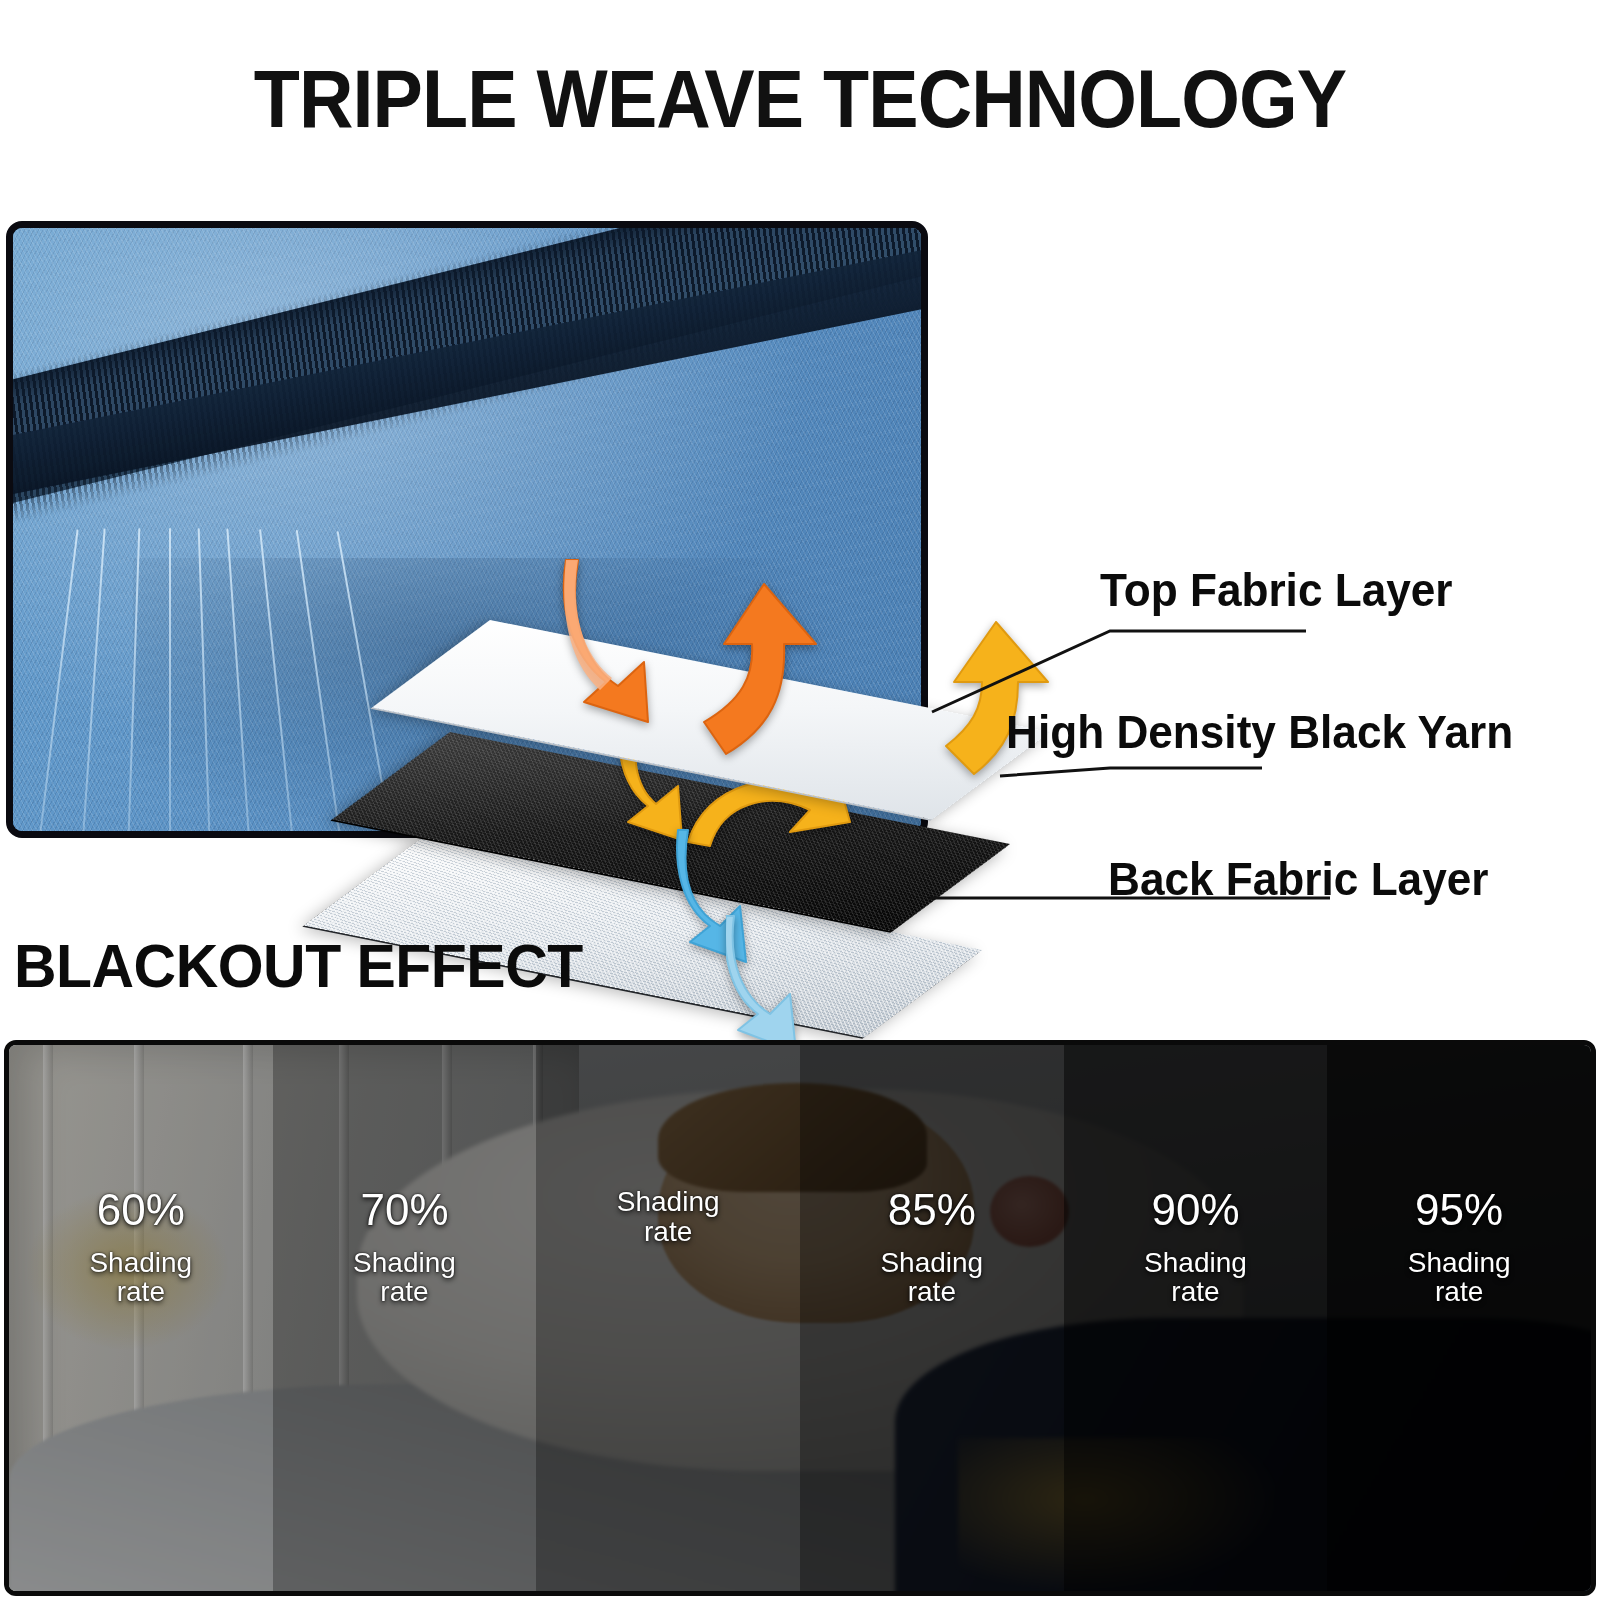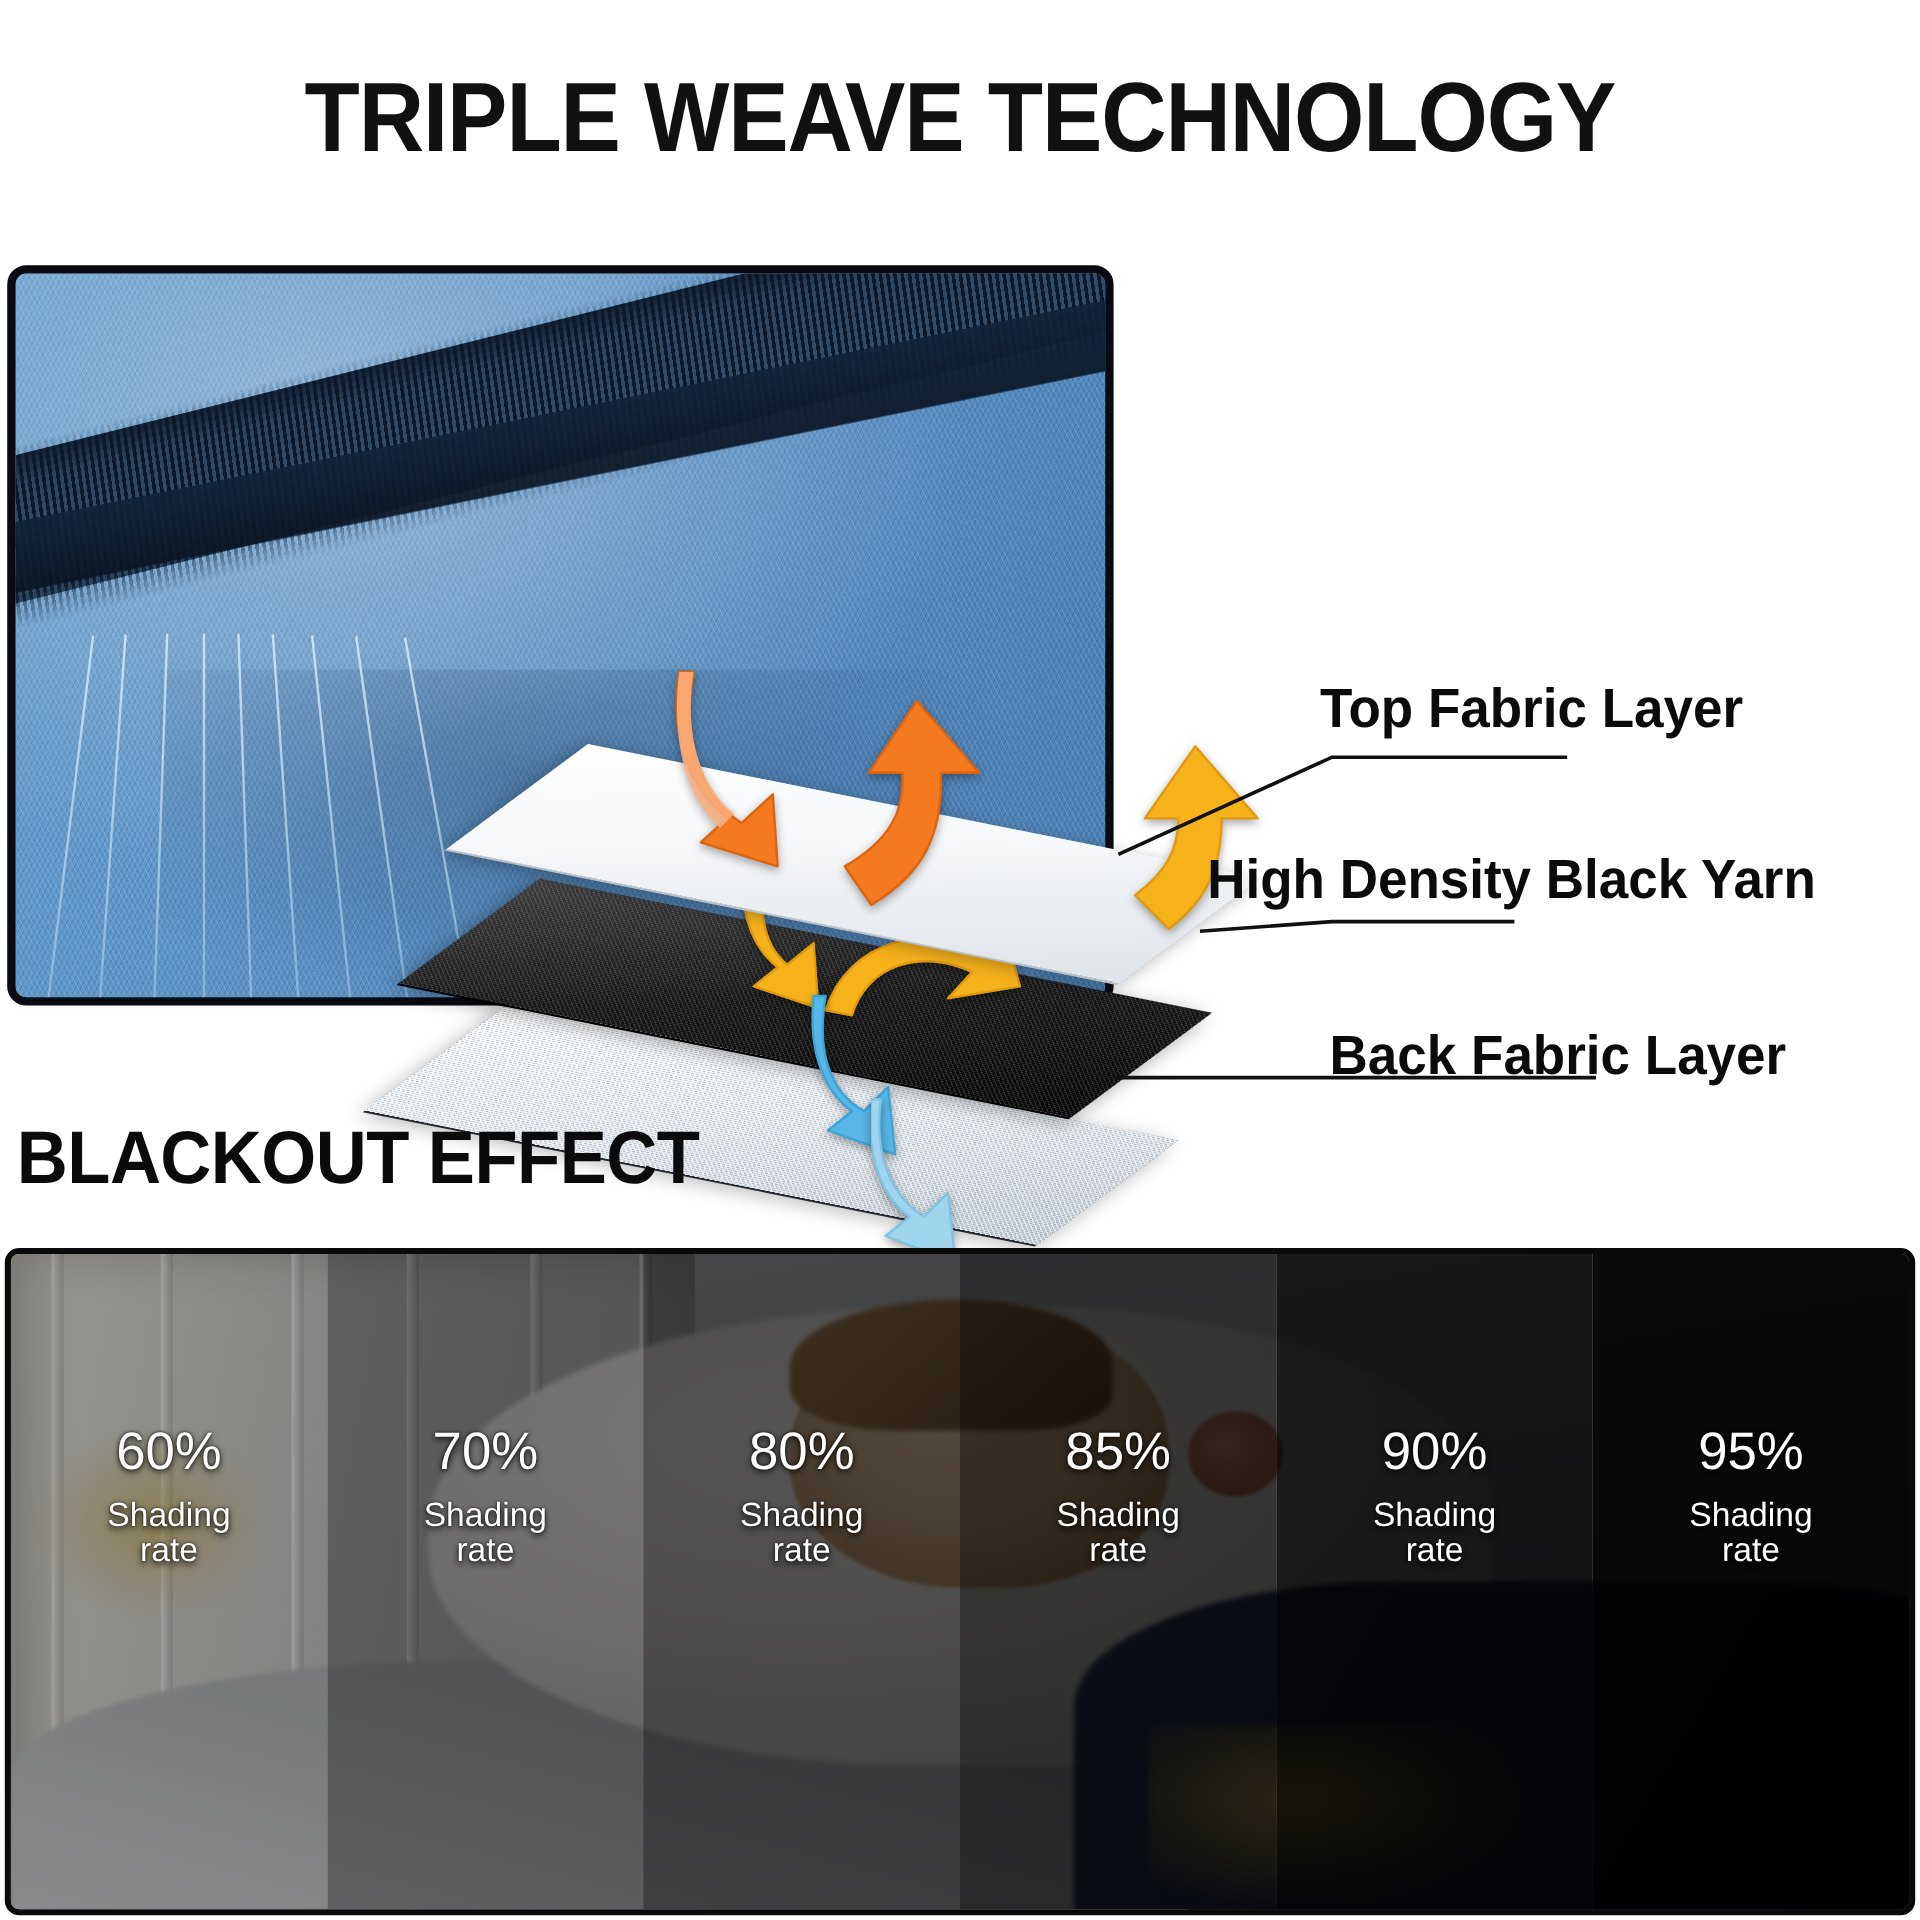--- a/index.html
+++ b/index.html
@@ -268,21 +268,20 @@
         <div class="veil" style="opacity: 0.5;"></div>
         <div class="caption">
           <span class="pct">70%</span>
           <span class="rate">Shading</span>
           <span class="rate">rate</span>
         </div>
       </div>
       <div class="seg" style="left: 33.3333%; width: 16.6667%;">
         <div class="veil" style="opacity: 0.65;"></div>
         <div class="caption">
-          <span class="pct">80%</span>
           <span class="rate">Shading</span>
           <span class="rate">rate</span>
         </div>
       </div>
       <div class="seg" style="left: 50%; width: 16.6667%;">
         <div class="veil" style="opacity: 0.76;"></div>
         <div class="caption">
           <span class="pct">85%</span>
           <span class="rate">Shading</span>
           <span class="rate">rate</span>

